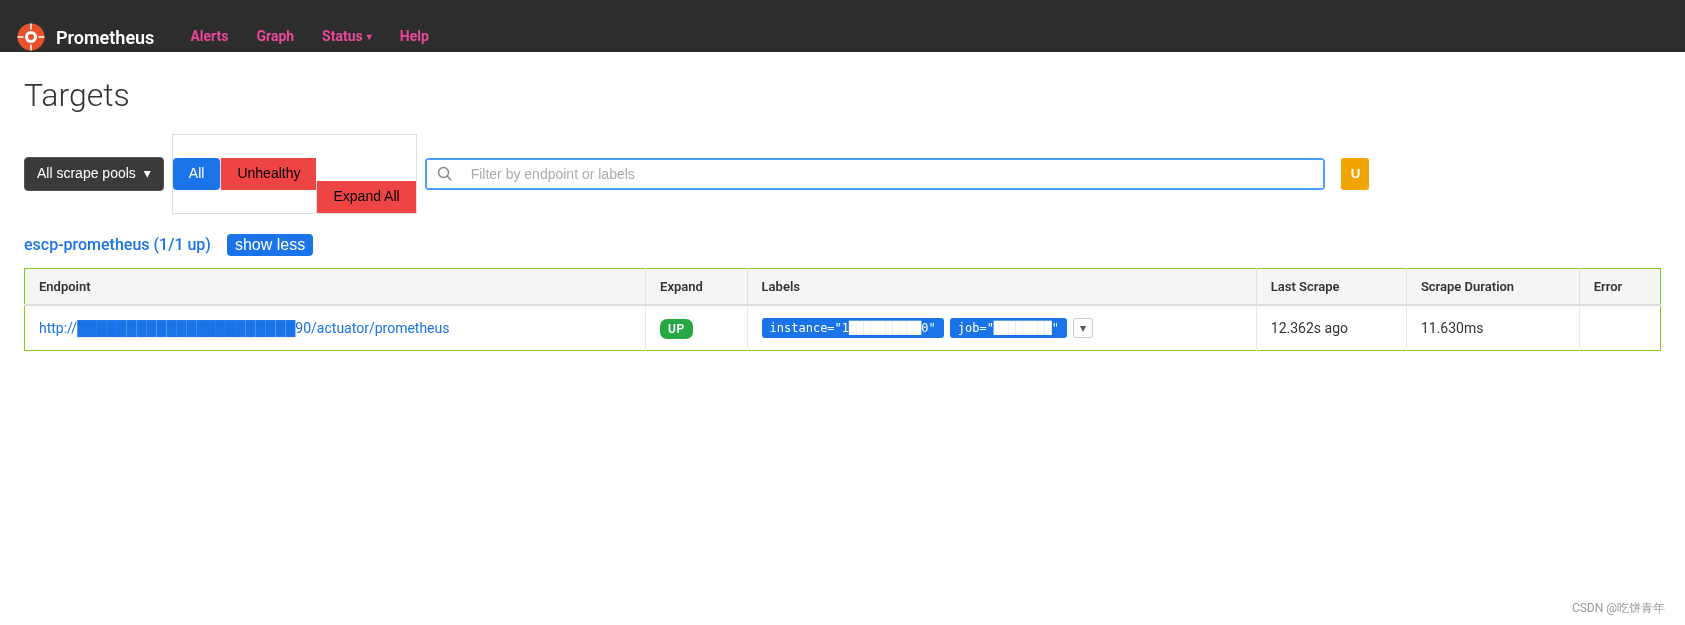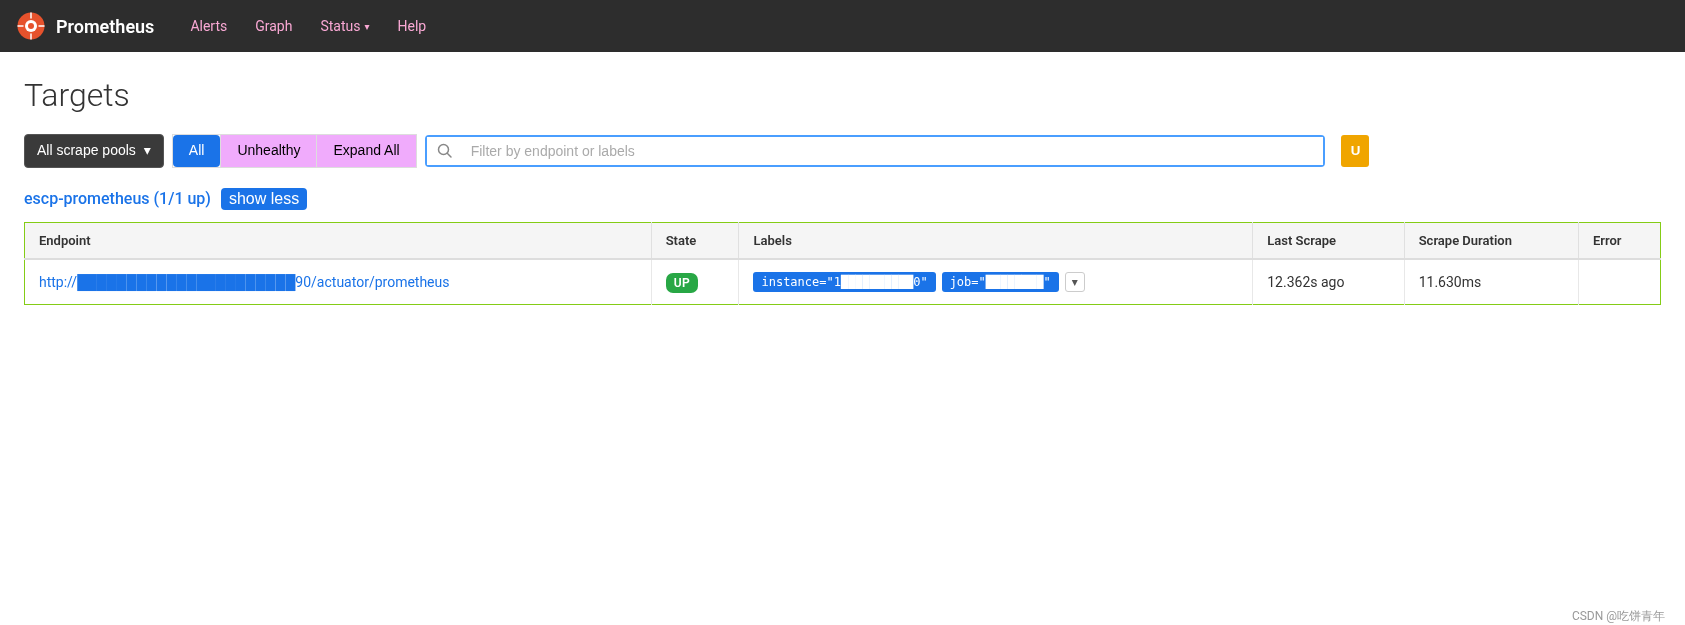--- a/index.html
+++ b/index.html
@@ -2,21 +2,21 @@
 <html><head>
   <meta charset="utf-8">
   <style>
     * { box-sizing: border-box; margin: 0; padding: 0; }
     body { font-family: -apple-system, BlinkMacSystemFont, "Segoe UI", Roboto, "Helvetica Neue", Arial, sans-serif; font-size: 14px; background: #fff; color: #333; }
 
     
     .navbar {
       background: #2d2d2d;
       display: flex;
-      align-items: center;
+      align-items: flex-end;
       padding: 0 16px;
       height: 52px;
       color: #fff;
     }
     .navbar-brand {
       display: flex;
       align-items: center;
       gap: 10px;
       margin-right: 24px;
     }
@@ -24,26 +24,27 @@
       font-size: 18px;
       font-weight: 600;
       color: #fff;
     }
     .navbar-nav {
       display: flex;
       align-items: center;
       gap: 4px;
     }
     .nav-link {
-      color: #f9a8d4;
+      color: #ec4899;
       text-decoration: none;
       padding: 8px 12px;
       border-radius: 4px;
       font-size: 14px;
       cursor: pointer;
+      font-weight: bold;
     }
     .nav-dropdown {
       display: flex;
       align-items: center;
       gap: 4px;
     }
     .nav-caret { font-size: 10px; }
 
     
     .main-content {
@@ -63,21 +64,21 @@
       gap: 8px;
       margin-bottom: 20px;
     }
     .btn-group {
       display: flex;
       align-items: center;
     }
     .btn {
       padding: 6px 14px;
       border: 1px solid #ccc;
-      background: #f0abfc;
+      background: #ef4444;
       cursor: pointer;
       font-size: 14px;
       line-height: 1.4;
     }
     .btn-dropdown {
       background: #3a3a3a;
       color: #fff;
       border: 1px solid #555;
       border-radius: 4px;
       display: flex;
@@ -130,21 +131,21 @@
       border-radius: 3px;
       width: 28px;
       height: 32px;
     }
 
     
     .section-heading {
       margin-bottom: 12px;
       display: flex;
       align-items: center;
-      gap: 10px;
+      gap: 16px;
     }
     .section-link {
       color: #1a73e8;
       font-size: 16px;
       font-weight: 500;
       text-decoration: none;
     }
     .btn-show-less {
       background: #1a73e8;
       color: #fff;
@@ -216,21 +217,21 @@
       border-radius: 3px;
       padding: 2px 6px;
       cursor: pointer;
       color: #555;
       font-size: 12px;
     }
 
     
     .footer-watermark {
       position: fixed;
-      bottom: 0;
+      bottom: 8px;
       right: 20px;
       font-size: 12px;
       color: #999;
     }
 
     
     .prom-logo {
       width: 30px;
       height: 30px;
     }
@@ -268,21 +269,21 @@
   <div class="toolbar">
 
     <button class="btn btn-dropdown">
       <span>All scrape pools</span>
       <span>▾</span>
     </button>
 
     <div class="btn-group" style="border:1px solid #ddd; border-radius:0; overflow:hidden;">
       <button class="btn filter-group btn-all" style="background:#1a73e8;color:#fff;border:none;padding:6px 16px;">All</button>
       <button class="btn" style="border:none;border-left:1px solid #ddd;padding:6px 16px;">Unhealthy</button>
-      <button class="btn" style="border:none;border-left:1px solid #ddd;padding:6px 16px;">Expand All</button>
+      <button class="btn" style="border:none;border-left:1px solid #ddd;padding:6px 16px;margin-top:46px;">Expand All</button>
     </div>
 
     <div class="filter-wrapper">
       <div class="search-icon-wrap">
         <svg width="16" height="16" viewBox="0 0 16 16" fill="none" xmlns="http://www.w3.org/2000/svg">
           <circle cx="6.5" cy="6.5" r="5" stroke="#888" stroke-width="1.5"></circle>
           <line x1="10.5" y1="10.5" x2="14" y2="14" stroke="#888" stroke-width="1.5" stroke-linecap="round"></line>
         </svg>
       </div>
       <input type="text" class="search-input" placeholder="Filter by endpoint or labels" style="">
@@ -293,21 +294,21 @@
 
   <div class="section-heading">
     <a class="section-link">escp-prometheus (1/1 up)</a>
     <button class="btn-show-less">show less</button>
   </div>
 
   <table class="targets-table">
     <thead>
       <tr>
         <th>Endpoint</th>
-        <th>State</th>
+        <th>Expand</th>
         <th>Labels</th>
         <th>Last Scrape</th>
         <th>Scrape Duration</th>
         <th>Error</th>
       </tr>
     </thead>
     <tbody>
       <tr>
         <td>
           <a class="endpoint-link">http://██████████████████████90/actuator/prometheus</a>

